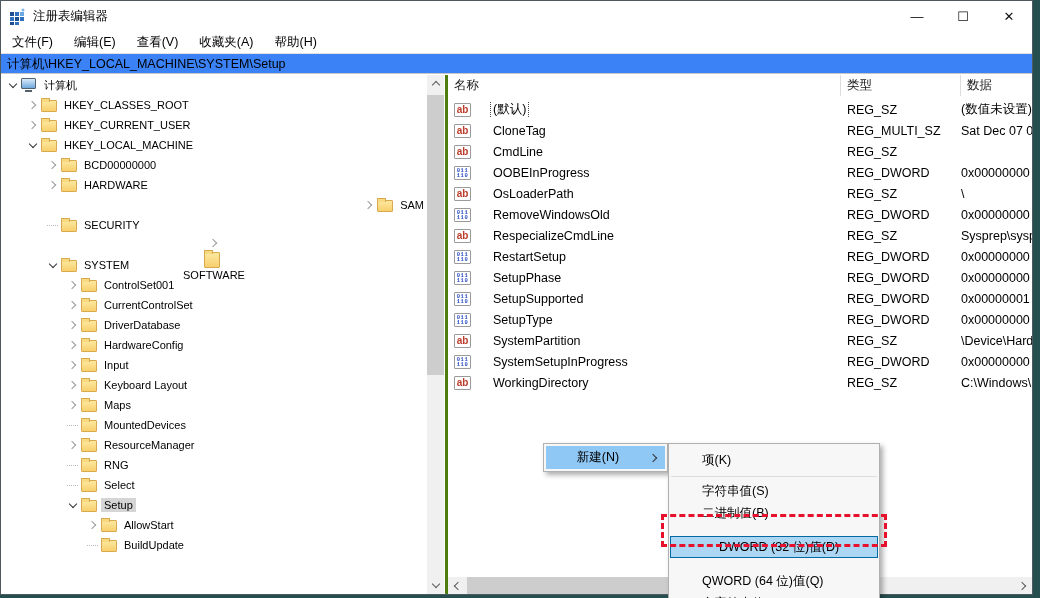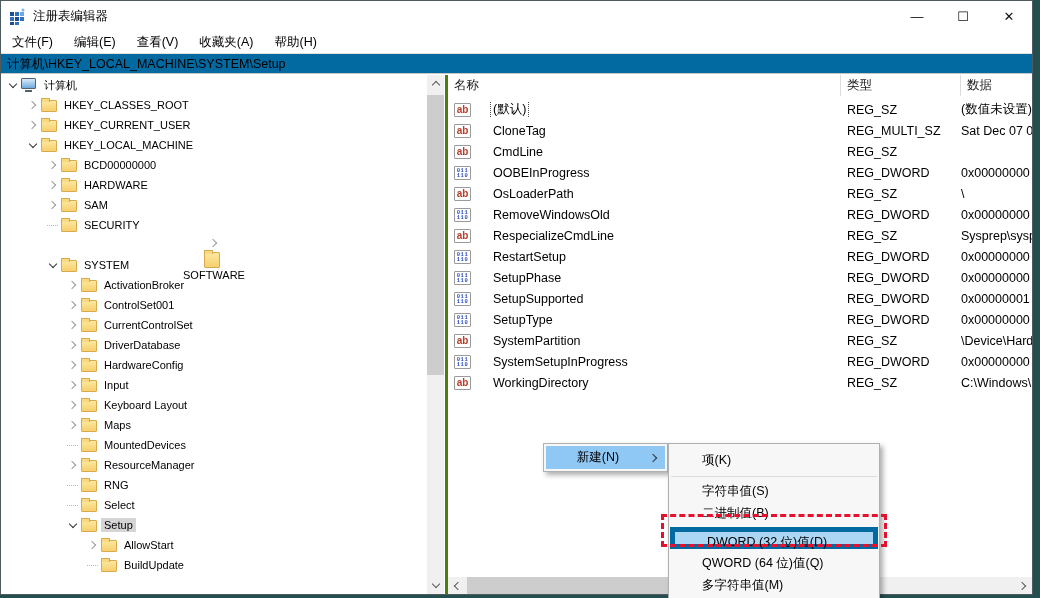--- a/index.html
+++ b/index.html
@@ -12,21 +12,21 @@
   .app-icon { width:17px; height:17px; margin-right:7px; }
   .title { font-size:12.5px; color:#000; }
   .win-controls { margin-left:auto; display:flex; height:30px; }
   .win-btn { width:46px; height:30px; display:flex; align-items:center; justify-content:center; font-size:13px; color:#111; cursor:default; }
 
   
   .menubar { height:22px; display:flex; align-items:center; padding-left:8px; background:#fff; font-size:12.5px; }
   .menubar .mitem { margin-right:15px; padding:2px 3px; }
 
   
-  .addressbar { height:21px; line-height:20px; border-top:1px solid #e1e1e1; border-bottom:1px solid #c6c6c6; padding-left:6px; font-size:12.5px; background:#0369a1; white-space:nowrap; }
+  .addressbar { height:21px; line-height:20px; border-top:1px solid #e1e1e1; border-bottom:1px solid #c6c6c6; padding-left:6px; font-size:12.5px; background:#3b82f6; white-space:nowrap; }
 
   
   .main { position:absolute; left:0; top:74px; right:0; bottom:0; }
   .tree-pane { position:absolute; left:0; top:0; width:426px; bottom:0; overflow:hidden; background:#fff; }
   .tree-row { height:20px; display:flex; align-items:center; font-size:11px; white-space:nowrap; }
   .tree-row .label { padding:1px 3px; }
   .tree-row.selected .label { background:#d5d5d5; }
   .exp { width:16px; flex:0 0 16px; display:flex; align-items:center; justify-content:center; }
   .exp .c { width:6px; height:6px; border-right:1.4px solid #9a9a9a; border-bottom:1.4px solid #9a9a9a; transform:rotate(-45deg); margin-left:-2px; }
   .exp.open .c { border-color:#333; transform:rotate(45deg); margin-top:-3px; margin-left:0; }
@@ -73,21 +73,21 @@
   .menu { position:absolute; background:#f7f7f7; border:1px solid #b0b0b0; box-shadow:3px 3px 5px rgba(0,0,0,0.32); font-size:12.5px; }
   .menu-new { left:543px; top:443px; width:125px; height:29px; padding:2px; }
   .menu-new .item { height:23px; display:flex; align-items:center; background:#8fc7f5; }
   .menu-new .item .lbl { flex:1; text-align:center; }
   .menu-new .arrow { width:6px; height:6px; border-right:1.4px solid #333; border-bottom:1.4px solid #333; transform:rotate(-45deg); margin-right:9px; }
 
   .submenu { left:668px; top:443px; width:212px; height:166px; padding:3px 0 0 0; }
   .submenu .sitem { height:22px; line-height:22px; padding-left:33px; white-space:nowrap; }
   .submenu .sitem.first { height:26px; line-height:26px; }
   .submenu .sep { height:1px; background:#dcdcdc; margin:3px 2px 3px 2px; }
-  .submenu .sitem.highlighted { background:#abd7f4; border:5px solid #0369a1; height:22px; line-height:20px; margin:3px 1px; padding-left:32px; }
+  .submenu .sitem.highlighted { background:#abd7f4; border:1px solid #0369a1; height:22px; line-height:20px; margin:12px 1px; padding-left:48px; }
 
   .red-annotation { position:absolute; left:661px; top:514px; width:226px; height:33px; border:3px dashed #e8112d; pointer-events:none; }
 </style>
 </head>
 <body>
 
 <div class="desktop">
   <div class="window">
 
     <div class="titlebar">
@@ -159,21 +159,21 @@
             <span class="folder"></span>
             <span class="label">BCD00000000</span>
           </div>
           <div class="tree-row" style="padding-left: 44px;">
             <span class="exp closed">
               <span class="c"></span>
             </span>
             <span class="folder"></span>
             <span class="label">HARDWARE</span>
           </div>
-          <div class="tree-row" style="padding-left: 44px;">
+          <div class="tree-row" style="padding-left: 44px; justify-content: flex-end;">
             <span class="exp closed">
               <span class="c"></span>
             </span>
             <span class="folder"></span>
             <span class="label">SAM</span>
           </div>
           <div class="tree-row" style="padding-left: 44px;">
             <span class="exp none">
               <span class="c"></span>
             </span>
@@ -186,27 +186,20 @@
             </span>
             <span class="folder"></span>
             <span class="label">SOFTWARE</span>
           </div>
           <div class="tree-row" style="padding-left: 44px;">
             <span class="exp open">
               <span class="c"></span>
             </span>
             <span class="folder"></span>
             <span class="label">SYSTEM</span>
-          </div>
-          <div class="tree-row" style="padding-left: 64px;">
-            <span class="exp closed">
-              <span class="c"></span>
-            </span>
-            <span class="folder"></span>
-            <span class="label">ActivationBroker</span>
           </div>
           <div class="tree-row" style="padding-left: 64px;">
             <span class="exp closed">
               <span class="c"></span>
             </span>
             <span class="folder"></span>
             <span class="label">ControlSet001</span>
           </div>
           <div class="tree-row" style="padding-left: 64px;">
             <span class="exp closed">

